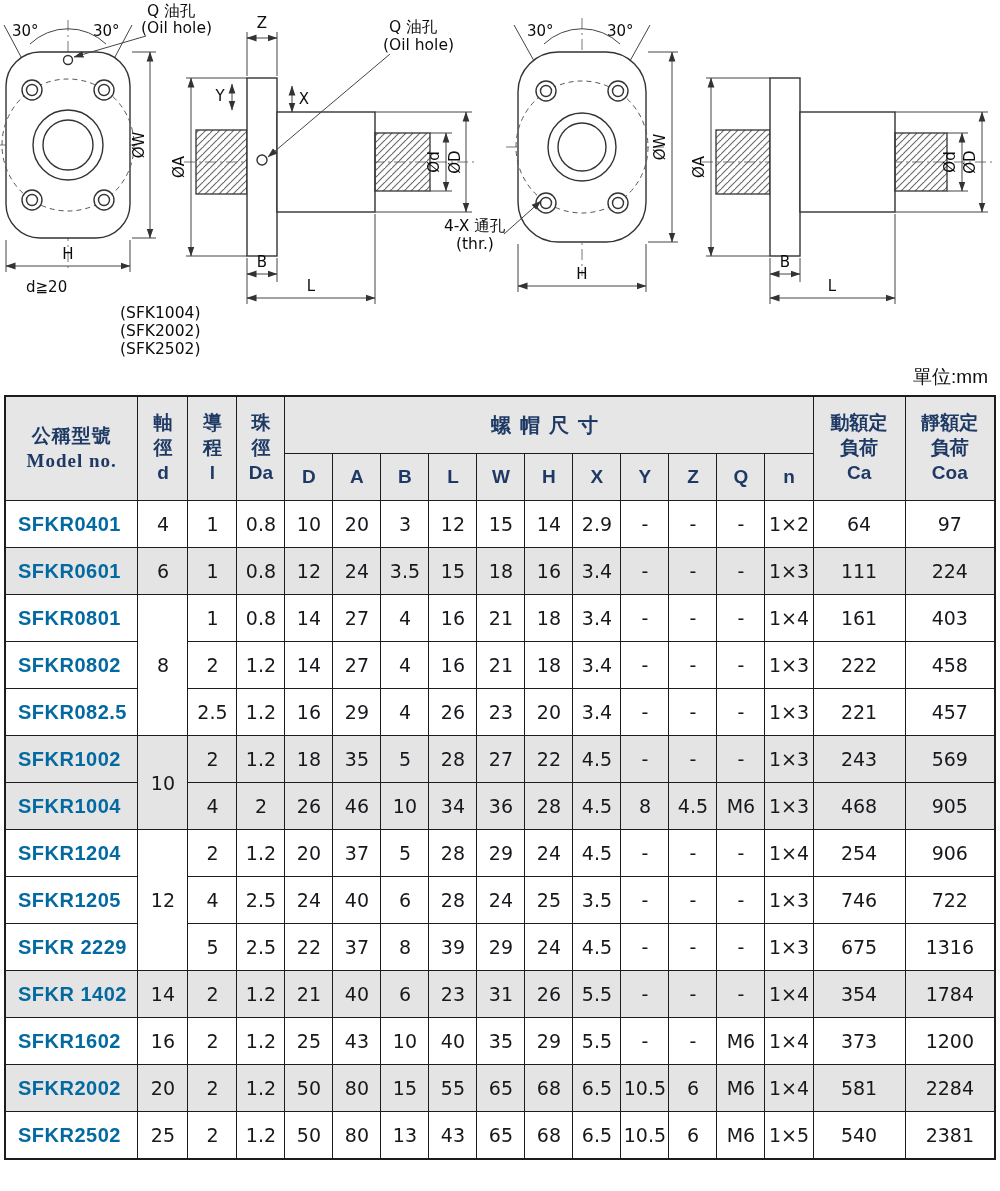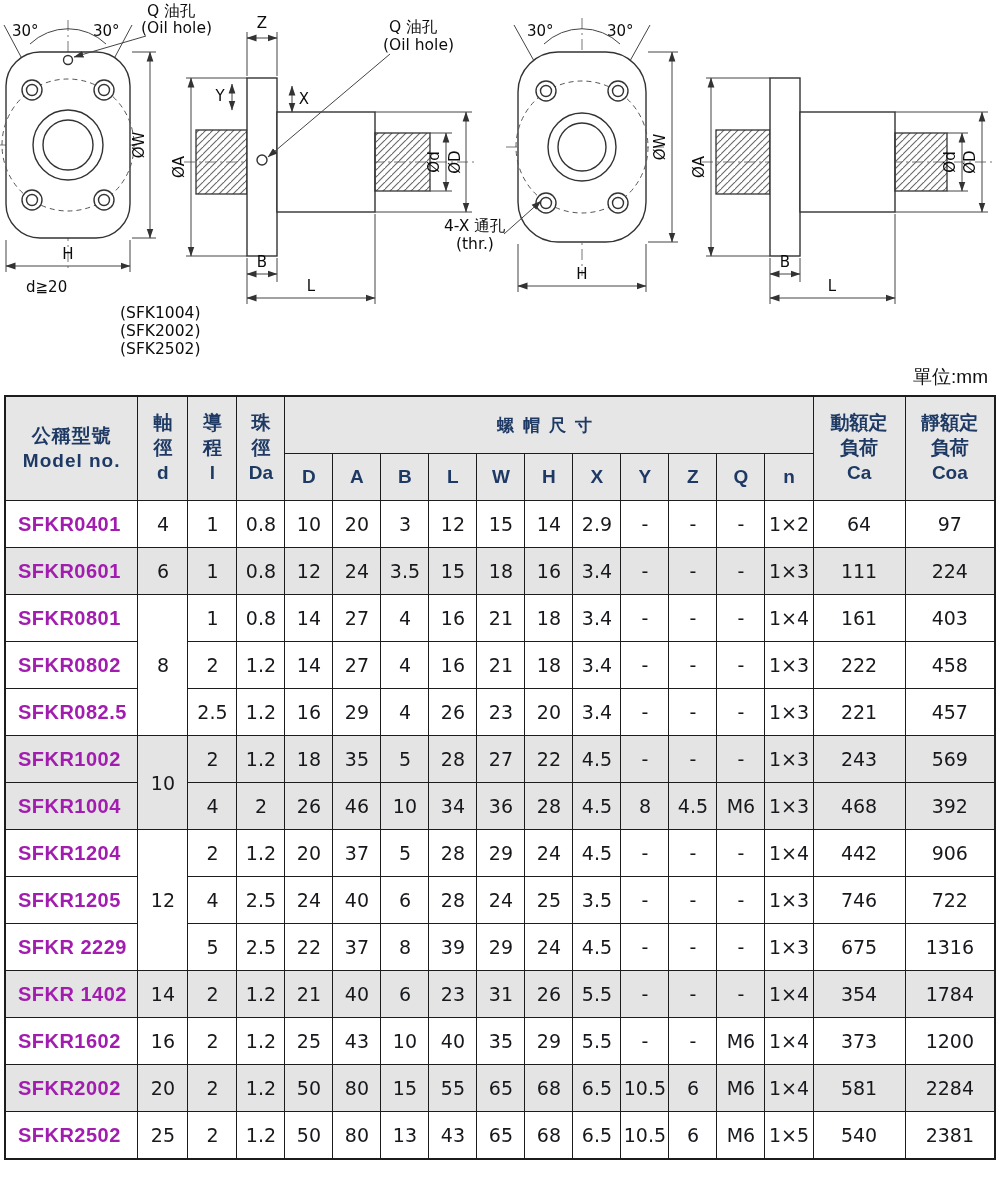--- a/index.html
+++ b/index.html
@@ -14,26 +14,26 @@
   .cl {stroke:#777;fill:none;stroke-width:1;stroke-dasharray:11 4 2 4;}
   .dsh{stroke:#555;fill:none;stroke-width:1;stroke-dasharray:5 4;}
   .lbl{font-family:"DejaVu Sans",sans-serif;font-size:15px;fill:#0c0c0c;}
   .lbl2{font-family:"DejaVu Sans",sans-serif;font-size:15.5px;fill:#0c0c0c;}
   
   .unit{text-align:right;padding:2px 12px 5px 12px;font-size:19px;color:#101010;}
   
   table.spec{border-collapse:collapse;table-layout:fixed;width:990px;margin:0 auto 8px auto;border:2px solid #1c1c1c;}
   .spec th,.spec td{border:1px solid #1c1c1c;text-align:center;vertical-align:middle;padding:0;}
   .spec thead th{background:#e6e6e6;color:#1e3a64;font-weight:bold;font-size:19px;}
-  .spec thead th.nut{font-size:17px;height:56px;letter-spacing:9px;}
+  .spec thead th.nut{font-size:20px;height:56px;letter-spacing:9px;}
   .spec thead tr.sub th{height:46px;font-size:19px;}
   .spec thead th .hline{display:block;line-height:1.3;}
-  .spec thead th.model-h{font-size:19px;letter-spacing:1px;}
+  .spec thead th.model-h{font-size:19px;letter-spacing:1px;font-family:Liberation Serif, serif;}
   .spec tbody td{height:46px;font-size:19px;color:#17181c;background:#fff;font-family:"DejaVu Sans",sans-serif;}
-  .spec tbody td.model{font-size:20px;font-weight:bold;color:#a21caf;text-align:left;padding-left:12px;font-family:"Liberation Sans",sans-serif;letter-spacing:0.5px;}
+  .spec tbody td.model{font-size:20px;font-weight:bold;color:#0369a1;text-align:left;padding-left:12px;font-family:"Liberation Sans",sans-serif;letter-spacing:0.5px;}
   .spec tbody tr.shaded td{background:#e4e4e4;}
 </style>
 </head>
 <body>
 
 <div class="page">
 
   <svg class="drawings" viewBox="0 0 1000 362" xmlns="http://www.w3.org/2000/svg">
     <defs>
       <pattern id="thr" width="7" height="7" patternUnits="userSpaceOnUse">
@@ -411,39 +411,39 @@
           <td>10</td>
           <td>34</td>
           <td>36</td>
           <td>28</td>
           <td>4.5</td>
           <td>8</td>
           <td>4.5</td>
           <td>M6</td>
           <td>1×3</td>
           <td>468</td>
-          <td>392</td>
+          <td>905</td>
         </tr>
         <tr>
           <td class="model">SFKR1204</td>
           <td rowspan="3">12</td>
           <td>2</td>
           <td>1.2</td>
           <td>20</td>
           <td>37</td>
           <td>5</td>
           <td>28</td>
           <td>29</td>
           <td>24</td>
           <td>4.5</td>
           <td>-</td>
           <td>-</td>
           <td>-</td>
           <td>1×4</td>
-          <td>442</td>
+          <td>254</td>
           <td>906</td>
         </tr>
         <tr>
           <td class="model">SFKR1205</td>
           <td>4</td>
           <td>2.5</td>
           <td>24</td>
           <td>40</td>
           <td>6</td>
           <td>28</td>

